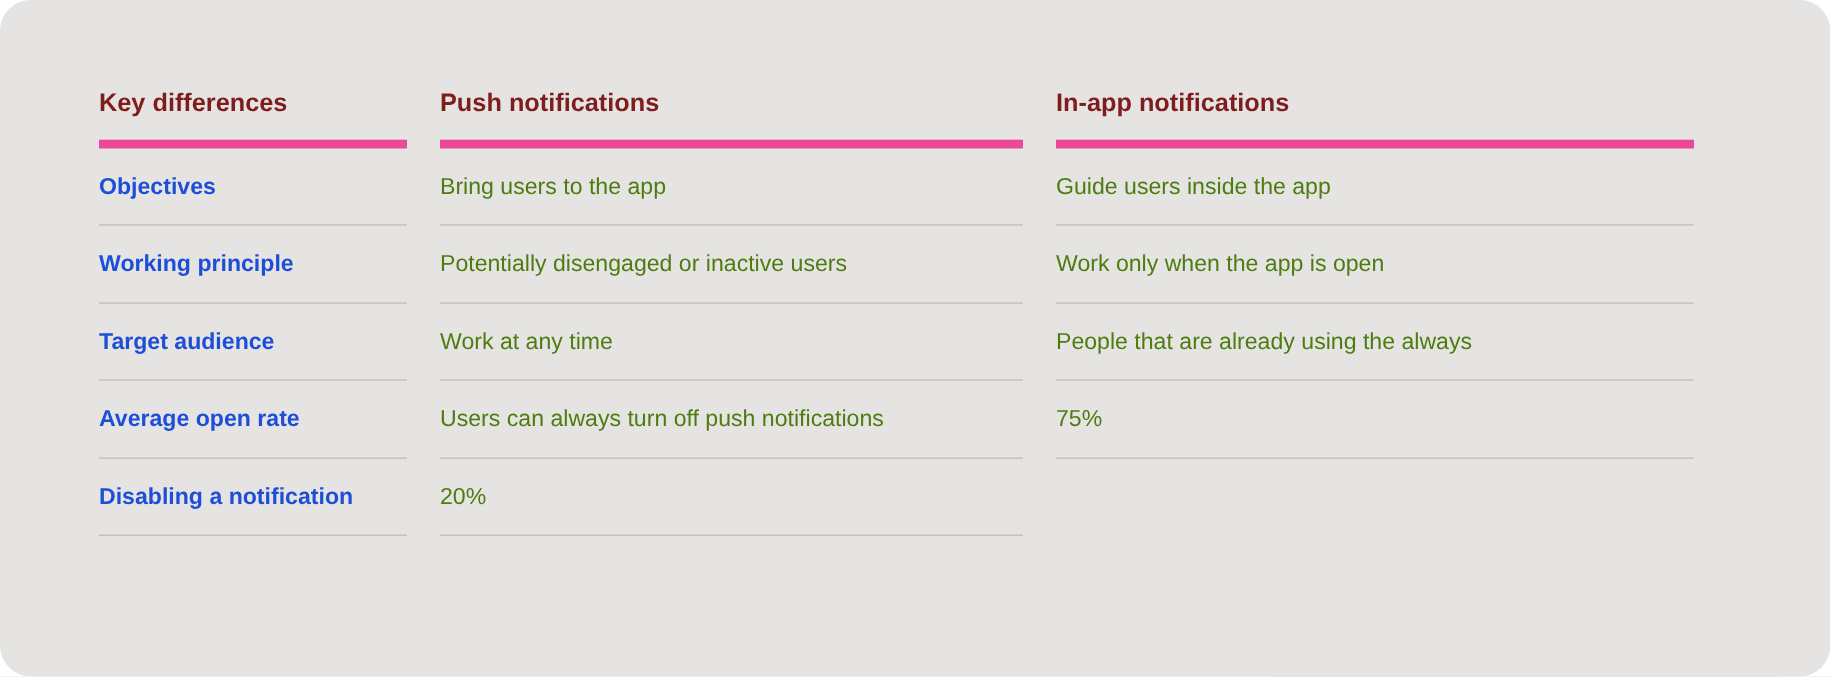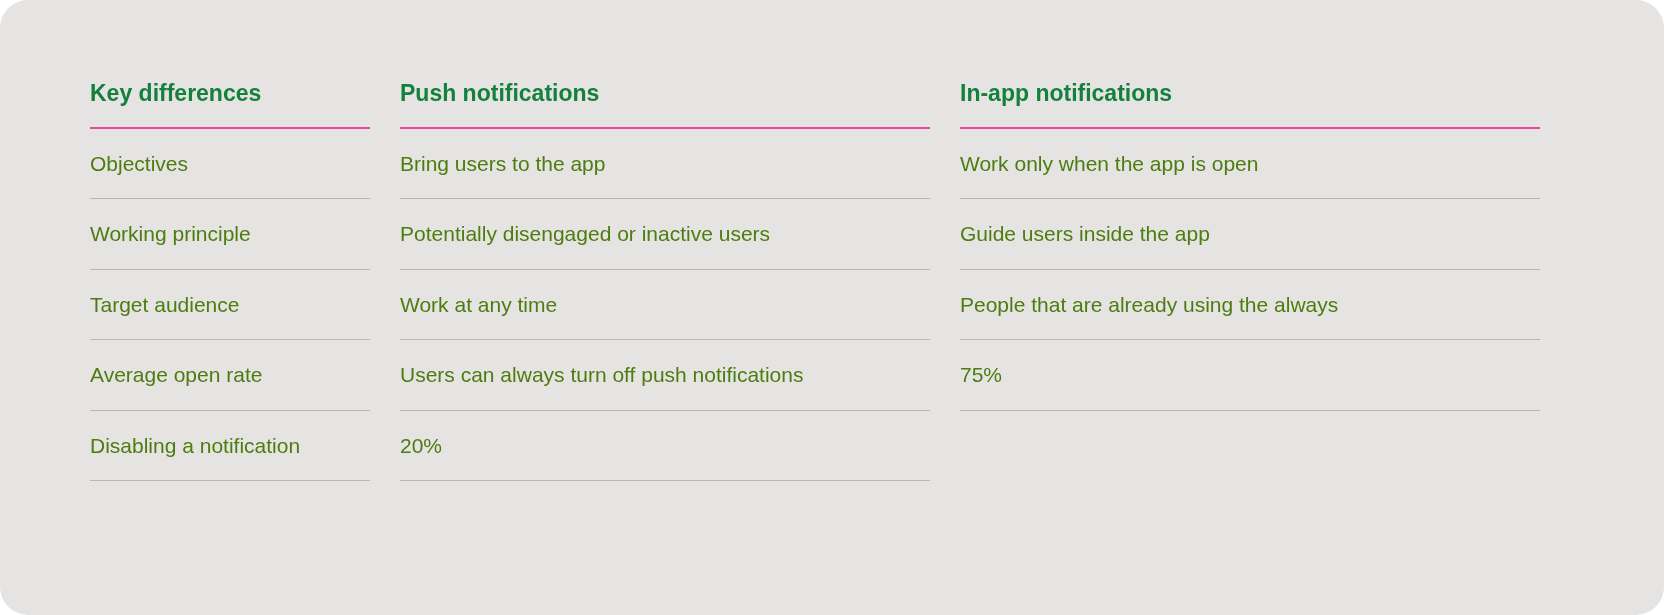--- a/index.html
+++ b/index.html
@@ -26,34 +26,34 @@
       grid-template-columns: 280px 530px 580px;
       column-gap: 30px;
     }
     .col {
       display: flex;
       flex-direction: column;
     }
     .header-cell {
       font-size: 23px;
       font-weight: 700;
-      color: #15803d;
+      color: #7f1d1d;
       padding-bottom: 20px;
-      border-bottom: 2px solid #ec4899;
+      border-bottom: 8px solid #ec4899;
     }
     .row-cell {
       font-size: 21px;
       color: #3a3a3a;
       padding: 20px 0;
       border-bottom: 1px solid #b8b6b4;
       line-height: 1.4;
     }
     .label-cell {
-      font-weight: 400;
-      color: #4d7c0f;
+      font-weight: 700;
+      color: #1d4ed8;
     }
     .value-cell {
       font-weight: 400;
       color: #4d7c0f;
     }
   </style>
 </head>
 <body>
 
 <div class="card">
@@ -72,20 +72,20 @@
       <div class="header-cell">Push notifications</div>
       <div class="row-cell value-cell">Bring users to the app</div>
       <div class="row-cell value-cell">Potentially disengaged or inactive users</div>
       <div class="row-cell value-cell">Work at any time</div>
       <div class="row-cell value-cell">Users can always turn off push notifications</div>
       <div class="row-cell value-cell">20%</div>
     </div>
 
     <div class="col">
       <div class="header-cell">In-app notifications</div>
+      <div class="row-cell value-cell">Guide users inside the app</div>
       <div class="row-cell value-cell">Work only when the app is open</div>
-      <div class="row-cell value-cell">Guide users inside the app</div>
       <div class="row-cell value-cell">People that are already using the always</div>
       <div class="row-cell value-cell">75%</div>
     </div>
 
   </div>
 </div>
 
 </body></html>

